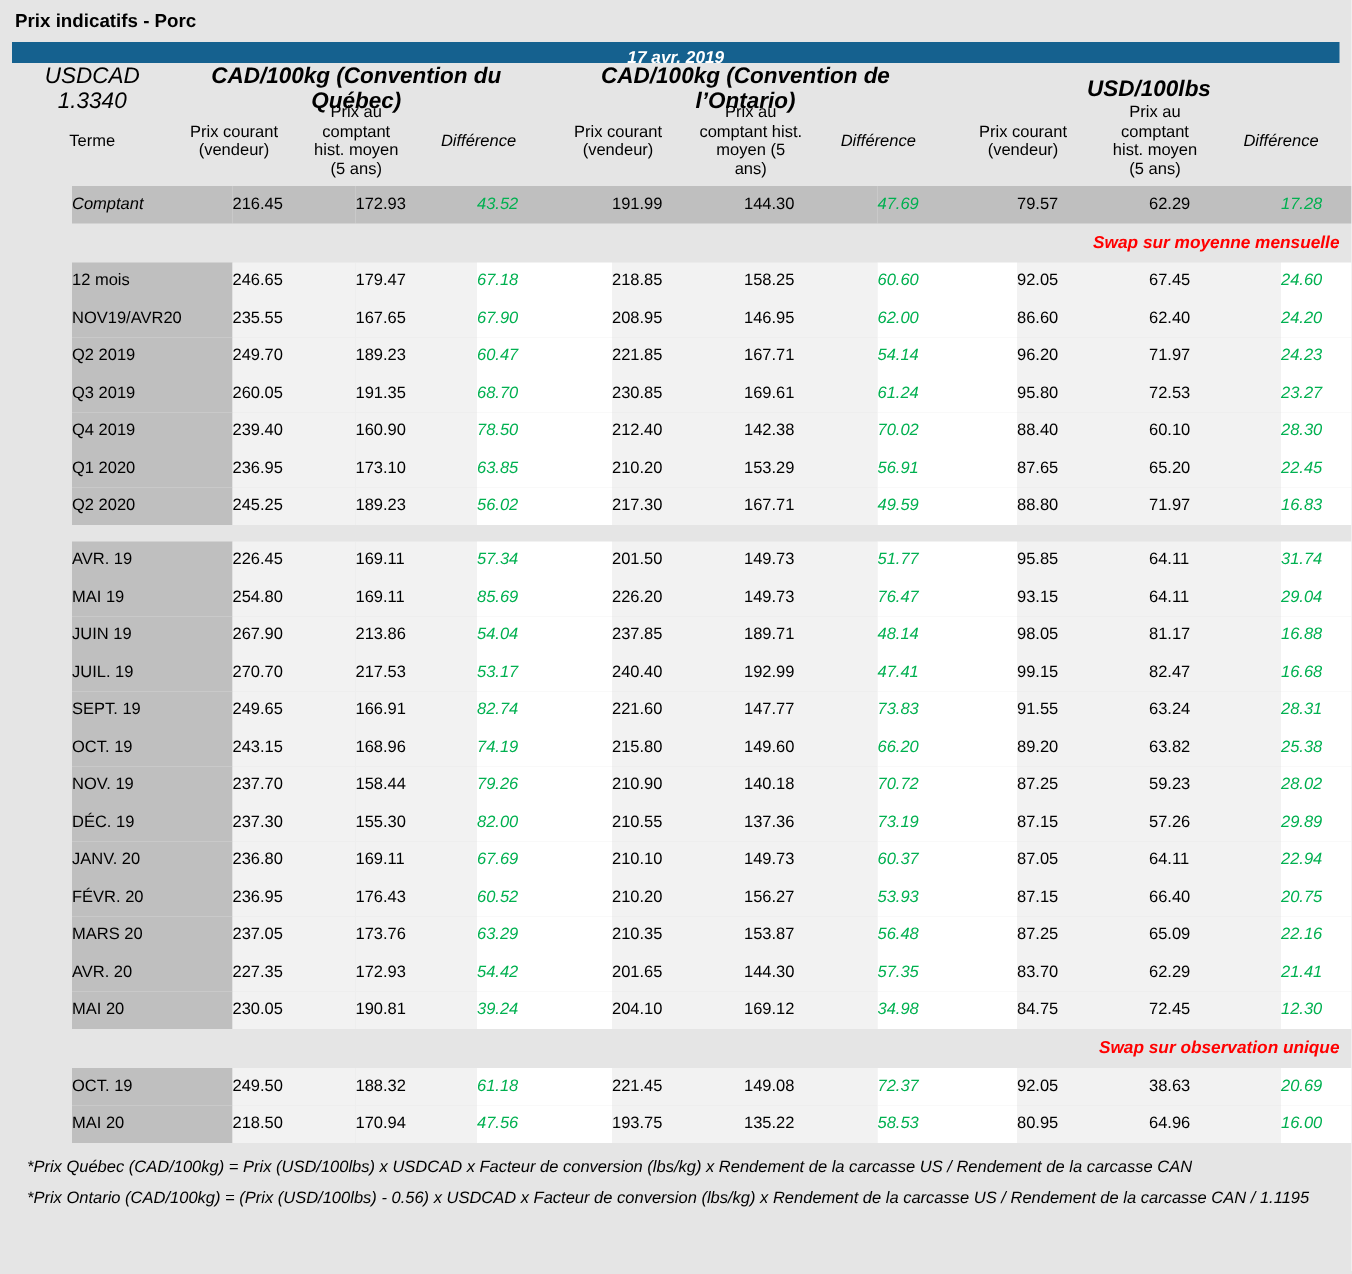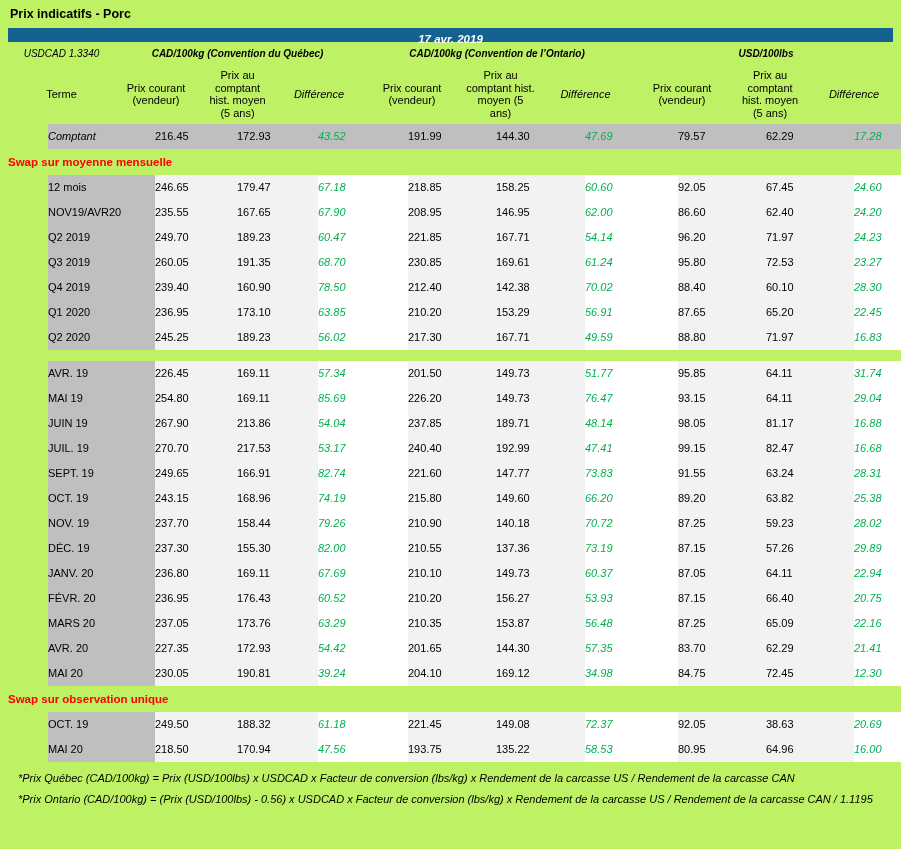--- a/index.html
+++ b/index.html
@@ -1,45 +1,45 @@
 <!DOCTYPE html>
 <html style="--blue: #15618F; --dkgray: #BFBFBF; --ltgray: #F2F2F2; --green: #00B050; --red: #FF0000;"><head>
 <meta charset="utf-8">
 <style>
   * { margin:0; padding:0; box-sizing:border-box; }
   body { background:#fff; font-family:"Liberation Sans", sans-serif; }
-  .page { width:901px; height:849px; background:#bef264; overflow:hidden; position:relative; }
+  .page { width:901px; height:849px; background:#e5e5e5; overflow:hidden; position:relative; }
   .title { font-size:12.5px; font-weight:bold; color:#000; padding:7px 0 7px 10px; line-height:14px; }
   .tablewrap { margin-left:8px; width:885px; }
   .banner {
     background:var(--blue,#15618F); color:#fff; font-weight:bold; font-style:italic;
     font-size:11.5px; text-align:center; height:14px; line-height:22px;
   }
   .row { display:grid; grid-template-columns:107px 82px 81px 82px 8px 88px 89px 81px 12px 88px 88px 80px; }
-  .group-row { height:22px; align-items:center; text-align:center; font-size:10px; }
+  .group-row { height:22px; align-items:center; text-align:center; font-size:15px; }
   .usdcad { font-style:italic; grid-column:1; }
   .group { font-weight:bold; font-style:italic; }
   .g1 { grid-column:2 / span 3; }
   .g2 { grid-column:6 / span 3; }
   .g3 { grid-column:10 / span 3; }
   .hdr2 { height:60px; align-items:center; text-align:center; font-size:11px; }
   .hdr2 .cell { line-height:12.5px; }
   .qc-pad { padding:0 11px; }
   .hcmpt { padding:0 10px; }
   .hdiff { font-style:italic; }
   .data-row { height:25px; line-height:25px; font-size:11px; color:#000;padding-left:40px; }
   .c-terme { background:var(--dkgray,#BFBFBF); font-weight:normal; }
   .c-val { background:var(--ltgray,#F2F2F2); }
   .c-diff { background:#fff; color:var(--green,#00B050); font-style:italic; }
   .c-gap { background:#fff; }
   .spot .c-terme { font-weight:normal; font-style:italic; }
   .spot .c-val, .spot .c-gap, .spot .c-diff { background:var(--dkgray,#BFBFBF); }
   .section-label {
-    height:26px; line-height:26px; text-align:left;
-    color:var(--red,#FF0000); font-weight:bold; font-size:11.5px;
+    height:26px; line-height:26px; text-align:right;
+    color:var(--red,#FF0000); font-weight:bold; font-style:italic; font-size:11.5px;
   }
   .block-gap { height:11px; }
   .footnotes { margin:6px 0 0 10px; font-size:11px; font-style:italic; color:#000; }
   .footnote { line-height:21px; }
 </style>
 </head>
 <body>
 
 <div class="page">
   <div class="title">Prix indicatifs - Porc</div>

